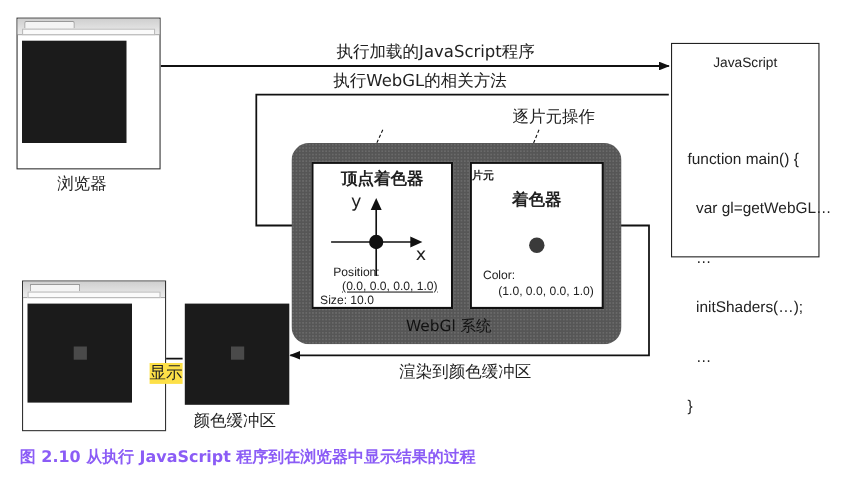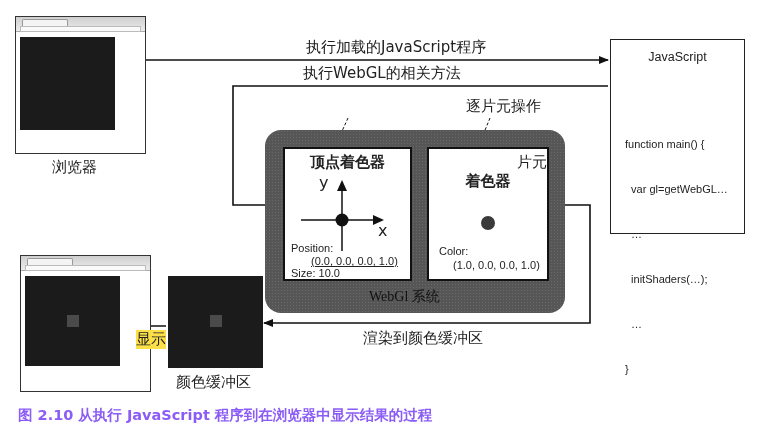--- a/index.html
+++ b/index.html
@@ -14,21 +14,21 @@
   .browser .urlbar { position: absolute; left: 4px; right: 4px; top: 9px; height: 4px; background: #fafafa; border: 1px solid #bbb; }
   .canvas { background: #1b1b1b; }
   .canvas .pt { position: absolute; width: 12px; height: 12px; background: #4a4a4a; }
   .lbl { font-size: 15px; white-space: nowrap; }
   .small { font-size: 11px; white-space: nowrap; font-family: "Liberation Sans", sans-serif; }
   .webgl-sys { background: #565656; border-radius: 16px;
                background-image: radial-gradient(#6a6a6a 0.8px, transparent 0.9px);
                background-size: 3px 3px; }
   .shader { background: #fff; border: 2px solid #111; box-sizing: border-box; }
   .jsbox { background: #fff; border: 1.5px solid #222; box-sizing: border-box; }
-  .code { font-family: "Liberation Sans", sans-serif; font-size: 11px; line-height: 15px; white-space: pre; color: #222; }
+  .code { font-family: "Liberation Sans", sans-serif; font-size: 14px; line-height: 15px; white-space: pre; color: #222; }
   svg.lines { position: absolute; left: 0; top: 0; }
   .caption { font-size: 14.5px; font-weight: bold; color: #8b5cf6; font-family: "DejaVu Sans", sans-serif; }
 </style>
 </head>
 <body>
 
 <svg class="lines" width="771" height="440">
   <defs>
     <marker id="ah" markerWidth="10" markerHeight="8" refX="9" refY="4" orient="auto" markerUnits="userSpaceOnUse">
       <path d="M0,0 L10,4 L0,8 z" fill="#111"></path>
@@ -73,41 +73,41 @@
     <div>function main() {</div>
     <div>  var gl=getWebGL…</div>
     <div>  …</div>
     <div>  initShaders(…);</div>
     <div>  …</div>
     <div>}</div>
   </div>
 </div>
 
 <div class="abs webgl-sys" style="left:265px; top:130px; width:300px; height:183px;">
-  <div class="abs" style="left:104px; top:158px; font-size:14px; color:#111;font-family:Liberation Serif, serif;">WebGl 系统</div>
+  <div class="abs" style="left:104px; top:158px; font-size:14px; color:#111;">WebGl 系统</div>
 </div>
 
 <div class="abs shader" style="left:283px; top:147px; width:129px; height:134px;">
   <div class="abs" style="left:0; right:0; top:4px; text-align:center; font-size:15px; font-weight:bold;">顶点着色器</div>
   <svg class="abs" style="left:0; top:0;" width="123" height="134">
     <line x1="57" y1="102" x2="57" y2="38" stroke="#111" stroke-width="1.5"></line>
     <path d="M52,42 L57,31 L62,42 z" fill="#111"></path>
     <line x1="16" y1="71" x2="92" y2="71" stroke="#111" stroke-width="1.5"></line>
     <path d="M88,66 L99,71 L88,76 z" fill="#111"></path>
     <circle cx="57" cy="71" r="6.5" fill="#111"></circle>
   </svg>
   <div class="abs" style="left:34px; top:24px; font-size:16px;">y</div>
   <div class="abs" style="left:93px; top:72px; font-size:16px;">x</div>
-  <div class="abs small" style="left:6px; top:93px;text-align:right;">Position:</div>
+  <div class="abs small" style="left:18px; top:93px;text-align:right;">Position:</div>
   <div class="abs small" style="left:26px; top:106px;text-decoration:underline;">(0.0, 0.0, 0.0, 1.0)</div>
   <div class="abs small" style="left:6px; top:118px;">Size: 10.0</div>
 </div>
 
 <div class="abs shader" style="left:427px; top:147px; width:122px; height:134px;">
-  <div class="abs" style="left:0; right:0; top:4px; text-align:right; font-size:15px; font-weight:normal;">片元</div>
+  <div class="abs" style="left:0; right:0; top:4px; text-align:left; font-size:10px; font-weight:bold;">片元</div>
   <div class="abs" style="left:0; right:0; top:23px; text-align:center; font-size:15px; font-weight:bold;">着色器</div>
   <div class="abs" style="left:52px; top:67px; width:14px; height:14px; border-radius:50%; background:#3a3a3a;"></div>
   <div class="abs small" style="left:10px; top:96px;">Color:</div>
   <div class="abs small" style="left:24px; top:110px;">(1.0, 0.0, 0.0, 1.0)</div>
 </div>
 
 <div class="abs lbl" style="left:363px; top:329px;">渲染到颜色缓冲区</div>
 
 <div class="abs browser" style="left:20px; top:255px; width:131px; height:137px;">
   <div class="chrome">

